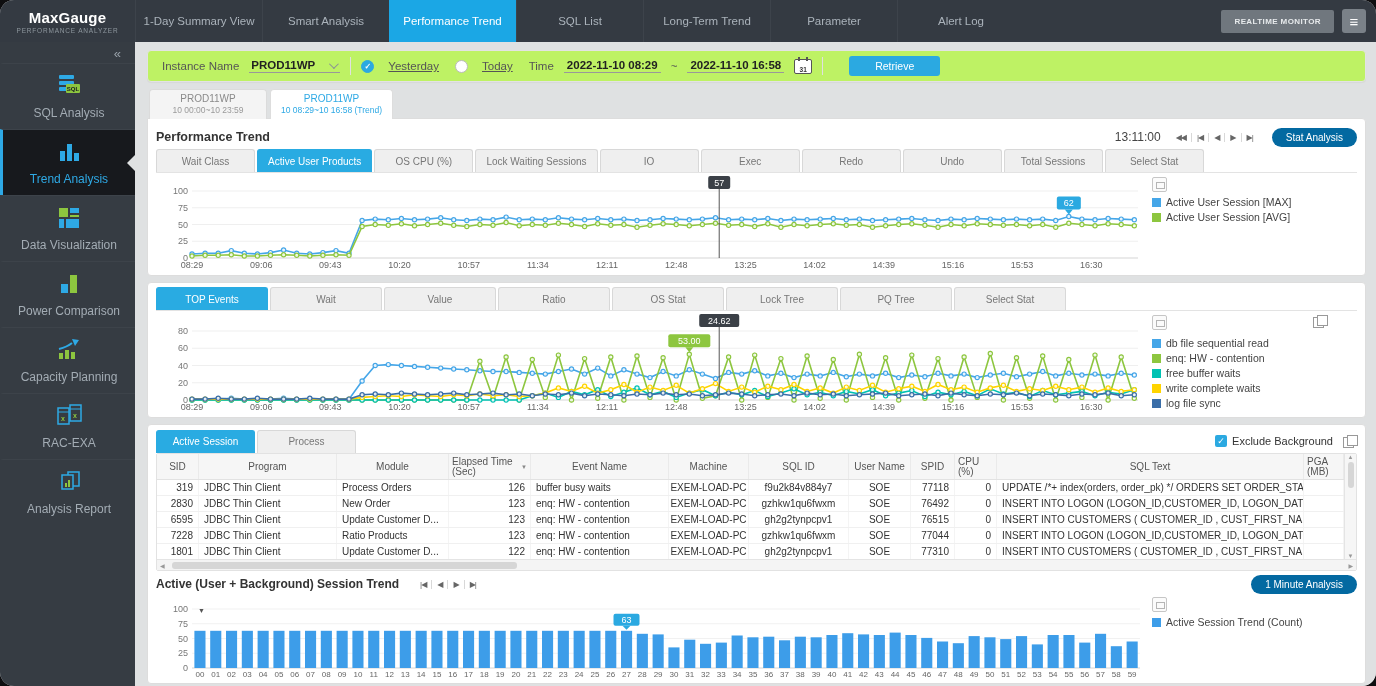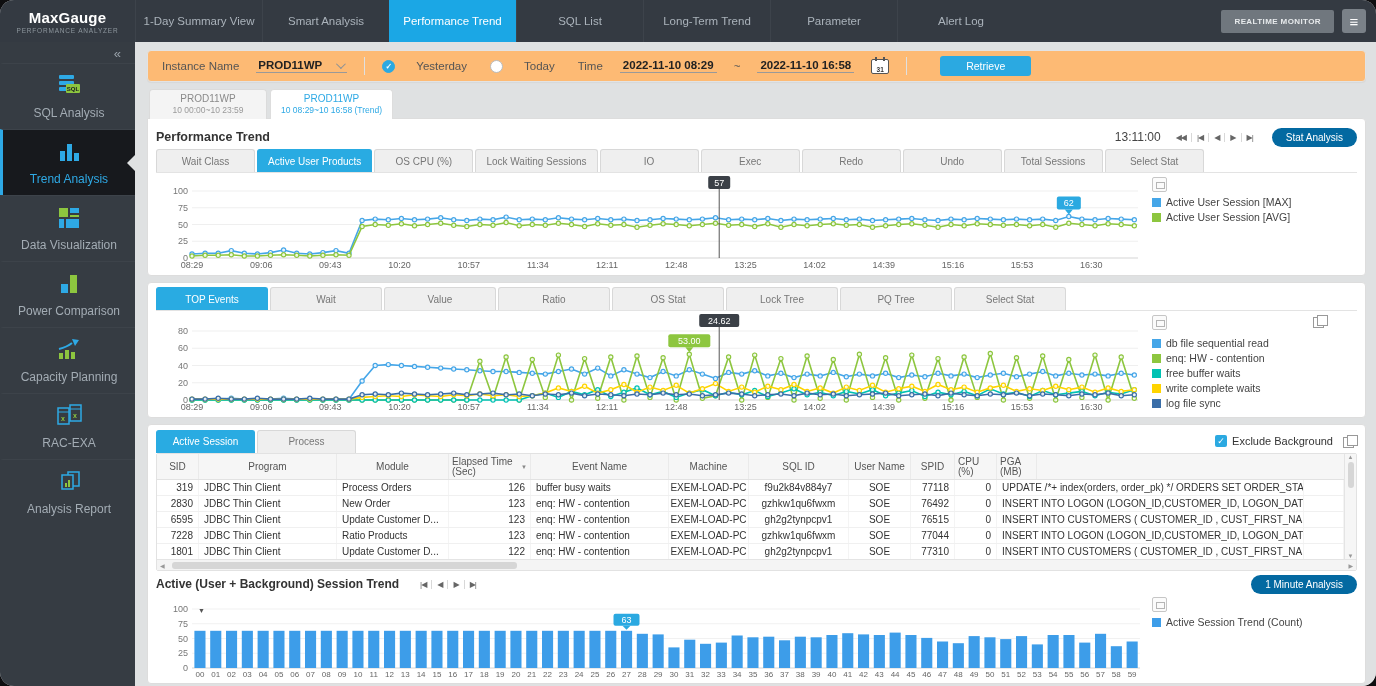--- a/index.html
+++ b/index.html
@@ -21,28 +21,28 @@
   
   .sidebar { position:absolute; top:42px; left:0; bottom:0; width:135px; background:#363C43; }
   .collapse { text-align:right; padding:4px 14px 2px 0; color:#99A2AA; font-size:13px; cursor:pointer; }
   .side-item { height:66px; display:flex; flex-direction:column; align-items:center; justify-content:center; gap:4px; color:#A3ACB4; font-size:12px; border-top:1px solid #3D434A; cursor:pointer; position:relative; border-left:3px solid transparent; }
   .side-item.on { background:#17191D; color:#2EA9E5; border-left:3px solid #2EA9E5; }
   .side-item.on::after { content:""; position:absolute; right:0; top:50%; margin-top:-8px; border:8px solid transparent; border-right-color:#DFE1E2; }
 
   
   .content { position:absolute; left:135px; top:42px; right:0; bottom:0; background:#DFE1E2; padding:8px 10px 4px 12px; overflow:hidden; }
 
-  .filter-card { height:32px; background:#fdba74; border:1px solid #E3E3E3; border-radius:4px; display:flex; align-items:center; gap:17px; padding:0 14px; margin-bottom:7px; box-shadow:0 1px 1px rgba(0,0,0,.04); }
+  .filter-card { height:32px; background:#bef264; border:1px solid #E3E3E3; border-radius:4px; display:flex; align-items:center; gap:10px; padding:0 14px; margin-bottom:7px; box-shadow:0 1px 1px rgba(0,0,0,.04); }
   .flabel { font-size:11.5px; color:#555; }
   .fvalue { font-size:11.5px; font-weight:bold; color:#222; border-bottom:1px solid #999; padding:0 4px 1px 2px; display:flex; align-items:center; gap:14px; cursor:pointer; }
   .chev { width:7px; height:7px; border-right:1.5px solid #8a9096; border-bottom:1.5px solid #8a9096; transform:rotate(45deg) translateY(-2px); display:inline-block; }
   .vsep { width:1px; height:18px; background:#E0E0E0; }
   .radio { width:13px; height:13px; border-radius:50%; border:1px solid #BBB; background:#fff; display:inline-flex; align-items:center; justify-content:center; cursor:pointer; }
   .radio.on { background:#2BA9E1; border-color:#2BA9E1; color:#fff; font-size:8px; font-weight:bold; }
-  .rl { font-size:11.5px; color:#555; margin-left:4px; margin-right:6px; cursor:pointer; }
+  .rl { font-size:11.5px; color:#555; margin-left:4px; margin-right:6px; cursor:pointer;text-decoration:underline; }
   .dt { font-size:11.5px; font-weight:bold; color:#222; border-bottom:1px solid #999; padding:0 3px 1px; cursor:text; }
   .cal { width:18px; height:15px; border:1px solid #555; border-radius:2px; font-size:6.5px; font-weight:bold; color:#333; display:flex; align-items:flex-end; justify-content:center; position:relative; cursor:pointer; background:#fff; }
   .cal::before, .cal::after { content:""; position:absolute; top:-3px; width:2px; height:4px; background:#555; }
   .cal::before { left:3px; } .cal::after { right:3px; }
   .btn-retrieve { background:#2BA9E1; color:#fff; font-size:10.5px; padding:4px 26px; border-radius:3px; margin-left:16px; cursor:pointer; }
 
   .doc-tabs { display:flex; gap:3px; padding-left:2px; height:30px; position:relative; z-index:2; }
   .doc-tab { min-width:118px; padding:3px 10px 0; background:#F4F4F4; border:1px solid #DBDBDB; border-bottom:none; border-radius:4px 4px 0 0; text-align:center; cursor:pointer; }
   .doc-tab .t1 { font-size:10px; color:#8a8a8a; }
   .doc-tab .t2 { font-size:8.5px; color:#9a9a9a; margin-top:1px; }
@@ -943,20 +943,23 @@
                 </div>
                 <div class="th" style="width: 62px; flex: 0 0 62px;">
                   <span>User Name</span>
                 </div>
                 <div class="th" style="width: 44px; flex: 0 0 44px;">
                   <span>SPID</span>
                 </div>
                 <div class="th" style="width: 42px; flex: 0 0 42px;">
                   <span>CPU (%)</span>
                 </div>
+                <div class="th" style="flex: 1 1 0%; min-width: 0px;">
+                  <span>SQL Text</span>
+                </div>
                 <div class="th" style="width: 40px; flex: 0 0 40px;">
                   <span>PGA (MB)</span>
                 </div>
               </div>
             <div class="tbl-body" id="tblBody">
                 <div class="tr">
                   <div class="td r" style="width: 42px; flex: 0 0 42px;">319</div>
                   <div class="td " style="width: 138px; flex: 0 0 138px;">JDBC Thin Client</div>
                   <div class="td " style="width: 112px; flex: 0 0 112px;">Process Orders</div>
                   <div class="td r" style="width: 82px; flex: 0 0 82px;">126</div>

